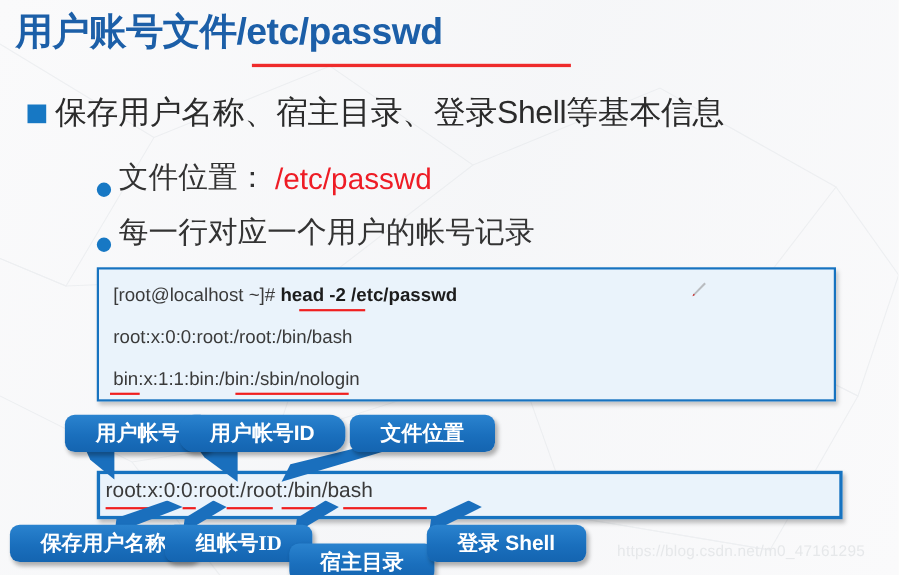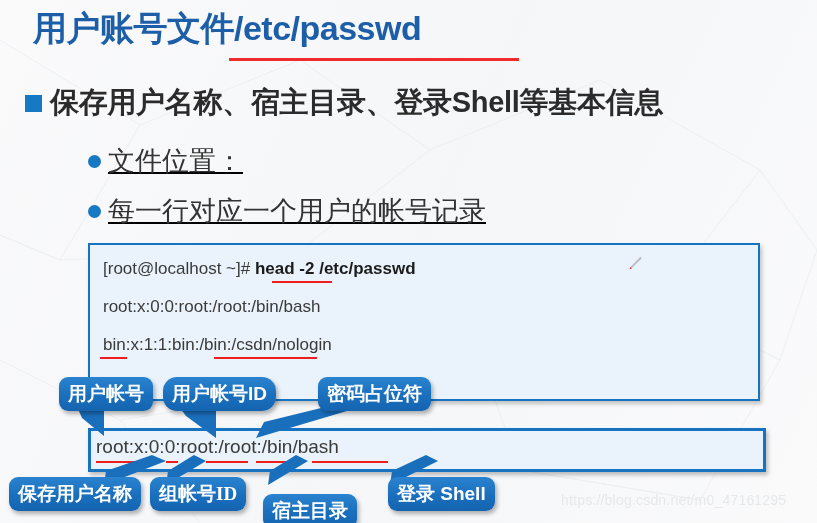--- a/index.html
+++ b/index.html
@@ -28,21 +28,21 @@
     position: absolute;
     left: 0; top: 0;
     width: 817px; height: 523px;
     pointer-events: none;
     opacity: 0.55;
   }
 
   
   #title {
     position: absolute;
-    left: 33px;
+    left: 14px;
     top: 6px;
     font-size: 34px;
     font-weight: bold;
     color: #1c5fa8;
     letter-spacing: -0.5px;
     white-space: nowrap;
   }
   #title-underline {
     position: absolute;
     left: 229px;
@@ -64,32 +64,31 @@
   }
   .sq-marker {
     width: 17px;
     height: 17px;
     background: #1778c4;
     display: inline-block;
     flex: 0 0 auto;
   }
   #bullet1 .btext {
     font-size: 29px;
-    font-weight: bold;
+    font-weight: normal;
     color: #2b2b2b;
     letter-spacing: -0.3px;
   }
 
   .sub-bullet {
     position: absolute;
     display: flex;
-    align-items: center;
+    align-items: flex-end;
     gap: 7px;
     white-space: nowrap;
-    text-decoration: underline;
   }
   .dot-marker {
     width: 13px;
     height: 13px;
     border-radius: 50%;
     background: #1778c4;
     display: inline-block;
     flex: 0 0 auto;
   }
   .sub-bullet .btext {
@@ -101,21 +100,21 @@
   }
   #sub1 { left: 88px; top: 143px; }
   #sub2 { left: 88px; top: 193px; }
 
   
   #term-box {
     position: absolute;
     left: 88px;
     top: 243px;
     width: 672px;
-    height: 158px;
+    height: 122px;
     box-sizing: border-box;
     border: 2px solid #1773c0;
     background: #eaf3fb;
     box-shadow: 2px 3px 4px rgba(0,0,0,0.22);
   }
   .term-line {
     position: absolute;
     font-size: 17px;
     color: #3a3a3a;
     white-space: nowrap;
@@ -146,21 +145,21 @@
     background: linear-gradient(180deg, #2a83cf 0%, #1a6fbd 55%, #1464b0 100%);
     color: #ffffff;
     font-size: 19px;
     font-weight: bold;
     border-radius: 9px;
     display: flex;
     align-items: center;
     justify-content: center;
     box-shadow: 2px 3px 4px rgba(0,0,0,0.3);
     white-space: nowrap;
-    padding: 0 9px;
+    padding: 0 28px;
     height: 34px;
     box-sizing: border-box;
     z-index: 5;
   }
   .pointer {
     position: absolute;
     z-index: 4;
   }
 
   
@@ -220,34 +219,35 @@
   <div id="title-underline"></div>
 
   <div id="bullet1">
     <span class="sq-marker"></span>
     <span class="btext">保存用户名称、宿主目录、登录Shell等基本信息</span>
   </div>
 
   <div id="sub1" class="sub-bullet">
     <span class="dot-marker"></span>
     <span class="btext">文件位置：</span>
+    <span class="btext red">/etc/passwd</span>
   </div>
 
   <div id="sub2" class="sub-bullet">
     <span class="dot-marker"></span>
     <span class="btext">每一行对应一个用户的帐号记录</span>
   </div>
 
   <div id="term-box">
     <div class="term-line" id="tl1">
       <span>[root@localhost ~]#</span>
       <span class="cmd-bold">head -2 /etc/passwd</span>
     </div>
     <div class="term-line" id="tl2">root:x:0:0:root:/root:/bin/bash</div>
-    <div class="term-line" id="tl3">bin:x:1:1:bin:/bin:/csdn/nologin</div>
+    <div class="term-line" id="tl3">bin:x:1:1:bin:/bin:/sbin/nologin</div>
 
     <div class="red-ul" style="left:182px; top:36px; width:60px;"></div>
     <div class="red-ul" style="left:10px; top:112px; width:27px;"></div>
     <div class="red-ul" style="left:124px; top:112px; width:103px;"></div>
   </div>
 
   <svg id="pen-cursor" viewBox="0 0 20 20">
     <path d="M17 2 L18.6 3.6 L7.5 14.7 L5 15.9 L6.2 13.4 Z" fill="#b9bcc0"></path>
     <path d="M6.2 13.4 L5 15.9 L7.5 14.7 Z" fill="#cf1b1b"></path>
   </svg>
@@ -262,21 +262,21 @@
     <polygon points="122,0 136,4 8,42 16,26" fill="#1a6fbd"></polygon>
   </svg>
 
   <div class="callout" style="left:59px; top:377px;">
     <span>用户帐号</span>
   </div>
   <div class="callout" style="left:163px; top:377px;border-radius:14px;">
     <span>用户帐号ID</span>
   </div>
   <div class="callout" style="left:318px; top:377px;">
-    <span>密码占位符</span>
+    <span>文件位置</span>
   </div>
 
   <div id="record-box"></div>
   <div id="record-text">root:x:0:0:root:/root:/bin/bash</div>
 
   <div class="red-ul" style="left:96px; top:461px; width:42px; z-index:4;"></div>
   <div class="red-ul" style="left:145px; top:461px; width:13px; z-index:4;"></div>
   <div class="red-ul" style="left:166px; top:461px; width:12px; z-index:4;"></div>
   <div class="red-ul" style="left:186px; top:461px; width:12px; z-index:4;"></div>
   <div class="red-ul" style="left:206px; top:461px; width:42px; z-index:4;"></div>

